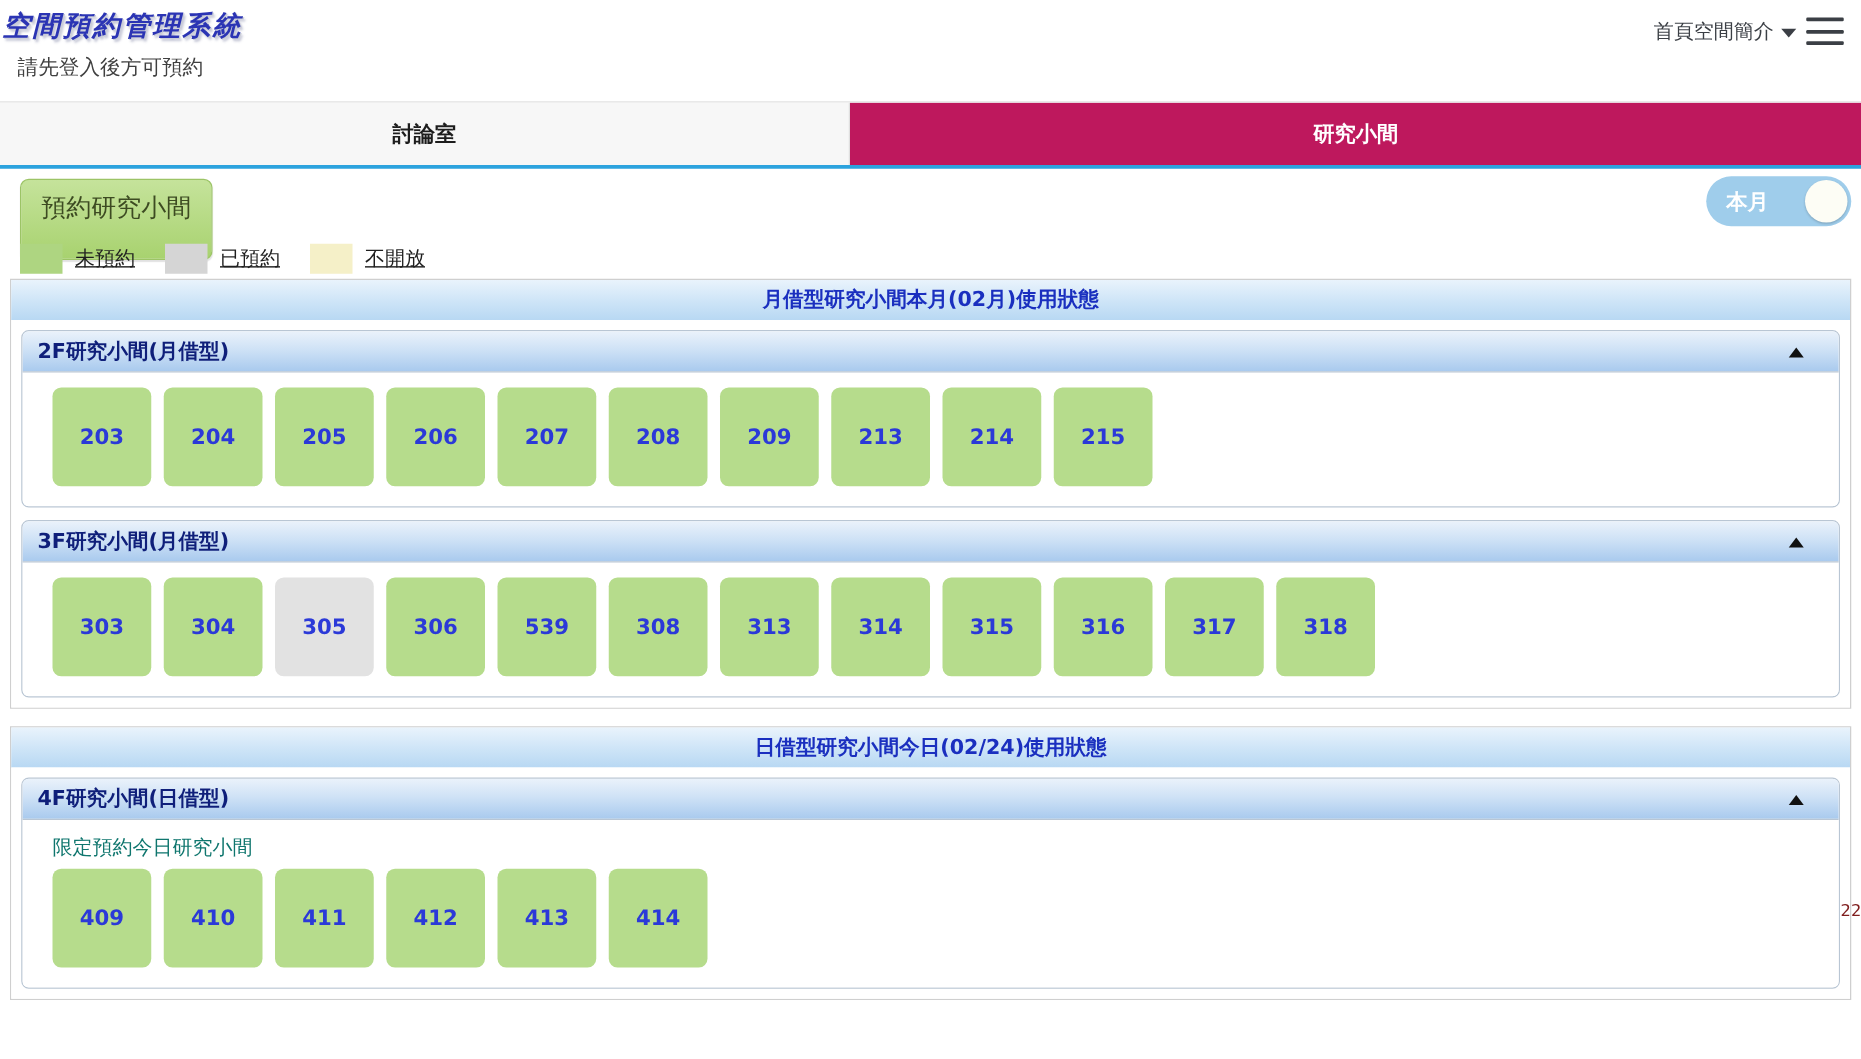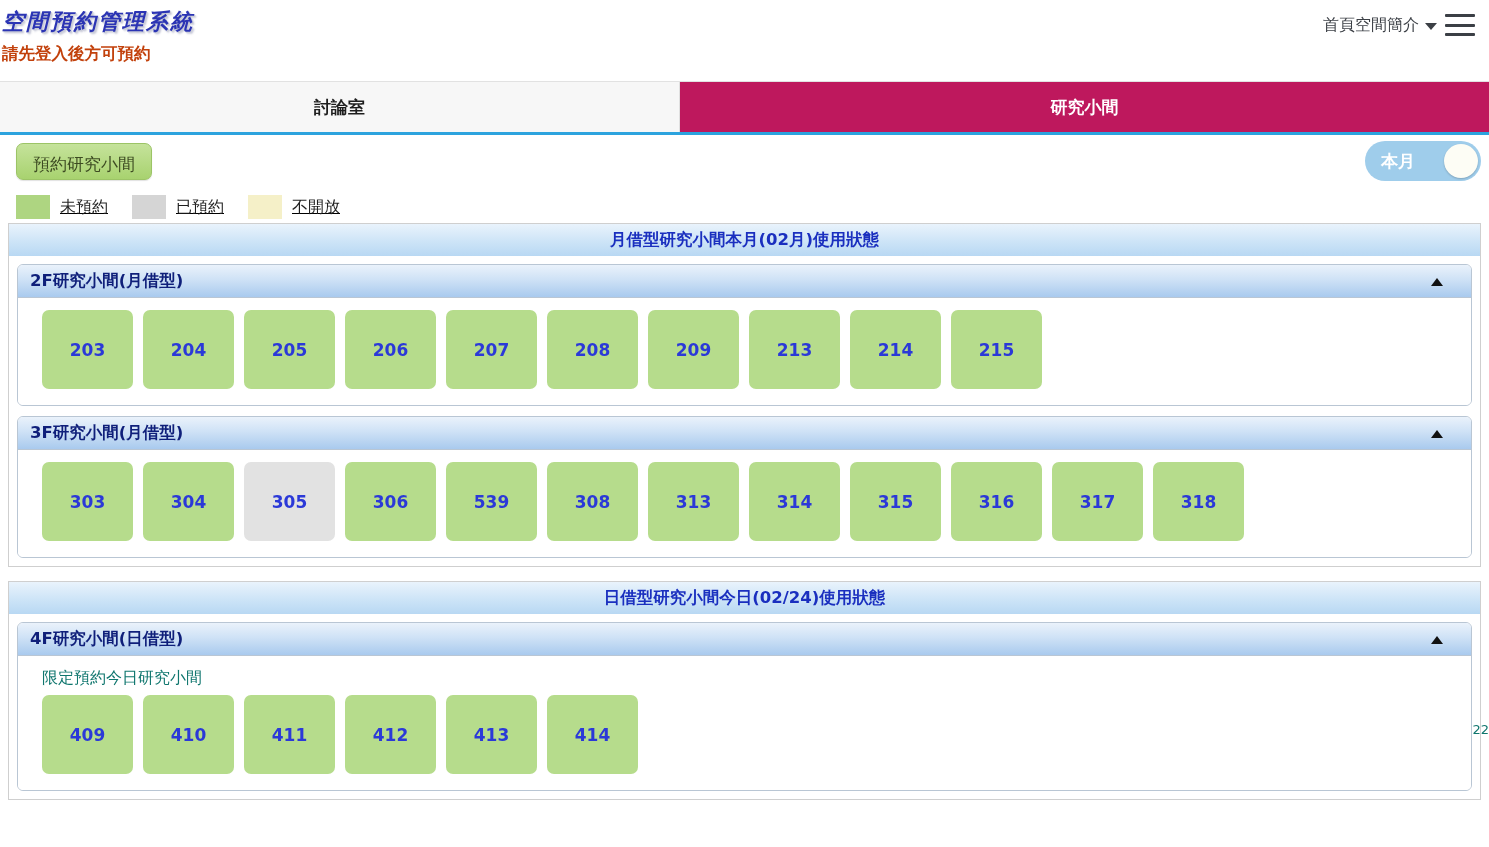--- a/index.html
+++ b/index.html
@@ -27,24 +27,24 @@
     font-style: italic;
     letter-spacing: 2px;
     color: #2b34b4;
     margin: 0;
     padding: 2px 0 0 2px;
     line-height: 38px;
     text-shadow: 1px 1px 0 #c9ccd8, 2px 2px 2px rgba(120,125,160,.45);
   }
   .brand-sub {
     font-size: 16.5px;
-    font-weight: bold;
-    color: #c2410c;
+    font-weight: normal;
+    color: #404040;
     margin: 0;
-    padding: 4px 0 0 2px;
+    padding: 4px 0 0 14px;
     line-height: 20px;
   }
 
   .nav-right {
     position: absolute;
     right: 14px;
     top: 12px;
     display: flex;
     align-items: center;
   }
@@ -85,22 +85,22 @@
     flex: 1 1 auto;
     background: #be185d;
     color: #ffffff;
     border-right: none;
   }
 
   
   .toolbar { position: relative; height: 88px; }
   .btn-reserve {
     position: absolute; left: 16px; top: 8px;
-    padding: 9px 16px 3px;
-    font-size: 17px;
+    padding: 9px 16px 27px;
+    font-size: 20px;
     color: #3d4b22;
     background: linear-gradient(to bottom, #c5e39b 0%, #a8d26f 100%);
     border: 1px solid #9cc466;
     border-radius: 7px;
     cursor: pointer;
     box-shadow: 0 1px 1px rgba(0,0,0,.12);
   }
   .legend {
     position: absolute; left: 16px; top: 60px;
     display: flex; align-items: center; gap: 0px; text-decoration: underline;
@@ -166,34 +166,34 @@
     width: 0; height: 0;
     border-left: 6px solid transparent;
     border-right: 6px solid transparent;
     border-bottom: 8px solid #111111;
   }
   .panel-body { padding: 12px 14px 16px; background: #ffffff; }
   .panel-note { font-size: 16px; color: #0f766e; padding: 0 0 6px 10px; }
 
   .room-grid { display: flex; flex-wrap: wrap; gap: 10px; padding-left: 10px; }
   .room {
-    width: 91px; height: 79px;
+    width: 79px; height: 79px;
     border-radius: 7px;
     display: flex; align-items: center; justify-content: center;
     font-size: 17px; font-weight: bold;
     color: #2b39d8;
     cursor: pointer;
     user-select: none;
   }
   .room.free { background: #b6dc8c; }
   .room.booked { background: #e2e2e2; }
 
   .edge-num {
     position: absolute; right: 0px; top: 722px;
-    font-size: 13px; color: #0f766e;
+    font-size: 13px; color: #7f1d1d;
     font-family: "DejaVu Sans", "Liberation Sans", sans-serif;
     text-align: center;
   }
   .page-wrap { position: relative; }
 </style>
 </head>
 <body>
 
 <div class="page-wrap">
 

